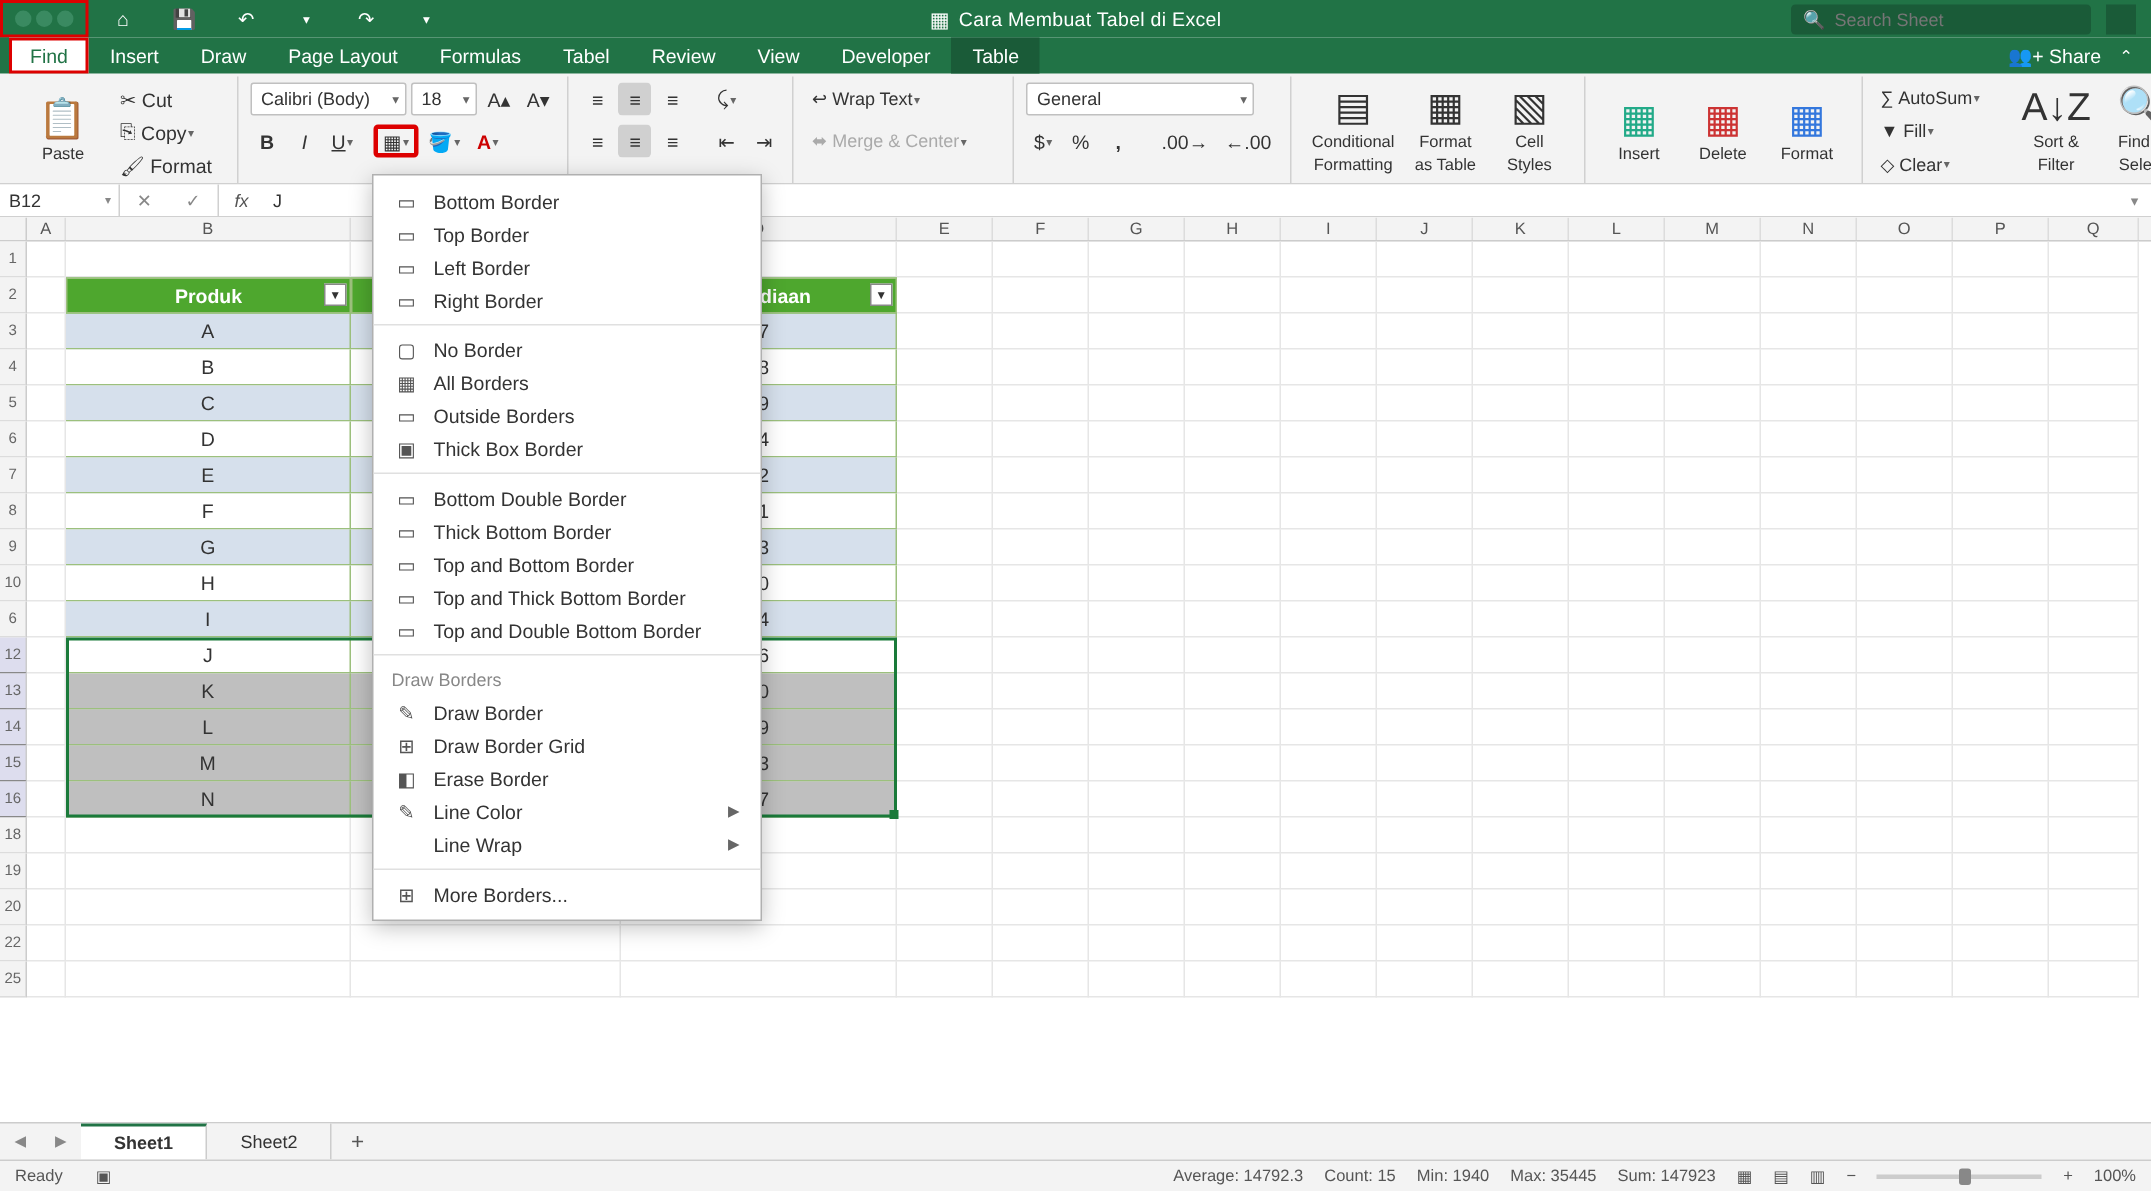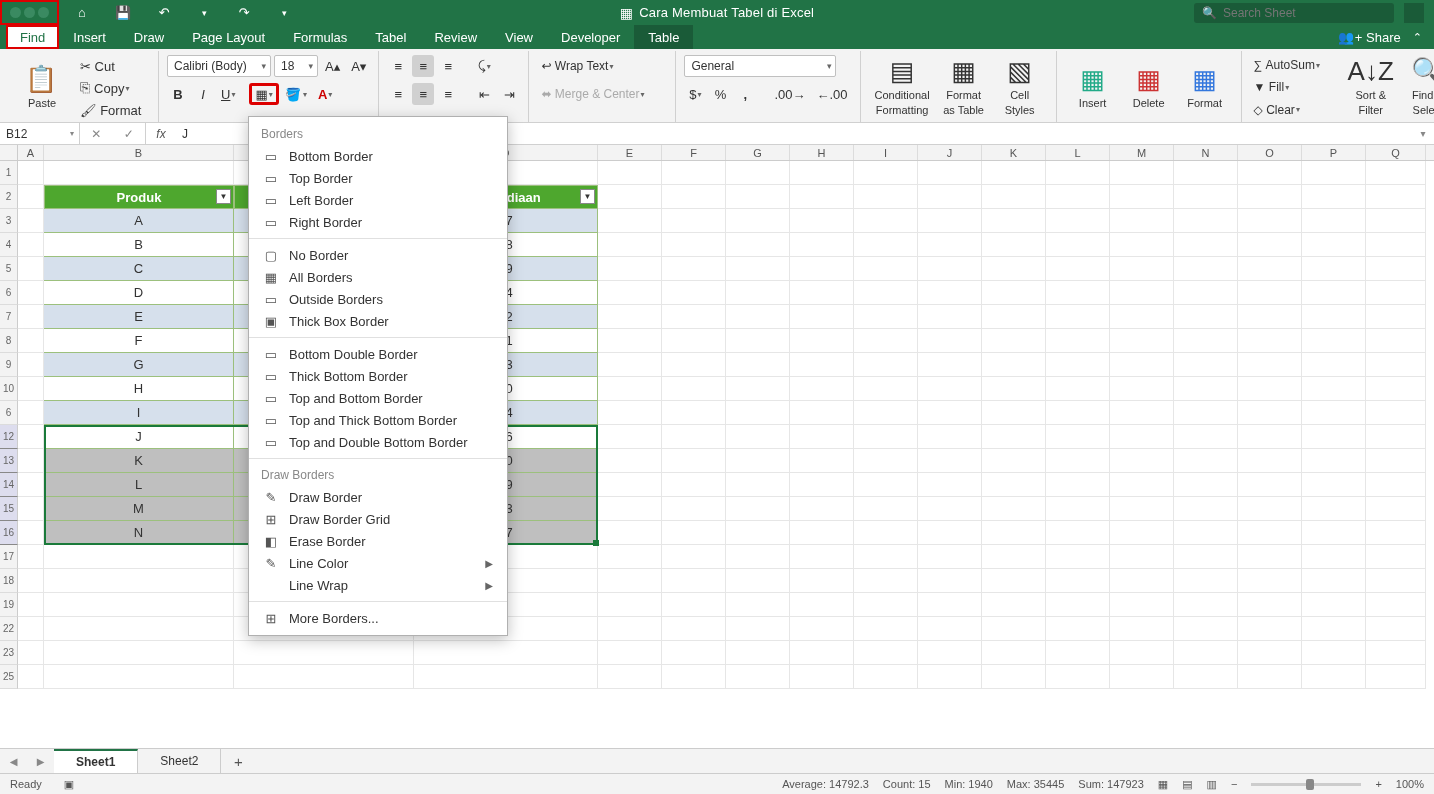--- a/index.html
+++ b/index.html
@@ -611,61 +611,61 @@
         <div class="cell" style="width: 64px;"></div>
         <div class="cell" style="width: 64px;"></div>
         <div class="cell" style="width: 64px;"></div>
         <div class="cell" style="width: 64px;"></div>
         <div class="cell" style="width: 64px;"></div>
         <div class="cell" style="width: 64px;"></div>
         <div class="cell" style="width: 64px;"></div>
         <div class="cell" style="width: 60px;"></div>
       </div>
       <div class="row">
-        <div class="rowh">17</div>
+        <div class="rowh">18</div>
         <div class="cell" style="width: 26px;"></div>
         <div class="cell" style="width: 190px;"></div>
         <div class="cell" style="width: 180px;"></div>
         <div class="cell" style="width: 184px;"></div>
         <div class="cell" style="width: 64px;"></div>
         <div class="cell" style="width: 64px;"></div>
         <div class="cell" style="width: 64px;"></div>
         <div class="cell" style="width: 64px;"></div>
         <div class="cell" style="width: 64px;"></div>
         <div class="cell" style="width: 64px;"></div>
         <div class="cell" style="width: 64px;"></div>
         <div class="cell" style="width: 64px;"></div>
         <div class="cell" style="width: 64px;"></div>
         <div class="cell" style="width: 64px;"></div>
         <div class="cell" style="width: 64px;"></div>
         <div class="cell" style="width: 64px;"></div>
         <div class="cell" style="width: 60px;"></div>
       </div>
       <div class="row">
-        <div class="rowh">18</div>
+        <div class="rowh">19</div>
         <div class="cell" style="width: 26px;"></div>
         <div class="cell" style="width: 190px;"></div>
         <div class="cell" style="width: 180px;"></div>
         <div class="cell" style="width: 184px;"></div>
         <div class="cell" style="width: 64px;"></div>
         <div class="cell" style="width: 64px;"></div>
         <div class="cell" style="width: 64px;"></div>
         <div class="cell" style="width: 64px;"></div>
         <div class="cell" style="width: 64px;"></div>
         <div class="cell" style="width: 64px;"></div>
         <div class="cell" style="width: 64px;"></div>
         <div class="cell" style="width: 64px;"></div>
         <div class="cell" style="width: 64px;"></div>
         <div class="cell" style="width: 64px;"></div>
         <div class="cell" style="width: 64px;"></div>
         <div class="cell" style="width: 64px;"></div>
         <div class="cell" style="width: 60px;"></div>
       </div>
       <div class="row">
-        <div class="rowh">19</div>
+        <div class="rowh">20</div>
         <div class="cell" style="width: 26px;"></div>
         <div class="cell" style="width: 190px;"></div>
         <div class="cell" style="width: 180px;"></div>
         <div class="cell" style="width: 184px;"></div>
         <div class="cell" style="width: 64px;"></div>
         <div class="cell" style="width: 64px;"></div>
         <div class="cell" style="width: 64px;"></div>
         <div class="cell" style="width: 64px;"></div>
         <div class="cell" style="width: 64px;"></div>
         <div class="cell" style="width: 64px;"></div>
@@ -691,68 +691,47 @@
         <div class="cell" style="width: 64px;"></div>
         <div class="cell" style="width: 64px;"></div>
         <div class="cell" style="width: 64px;"></div>
         <div class="cell" style="width: 64px;"></div>
         <div class="cell" style="width: 64px;"></div>
         <div class="cell" style="width: 64px;"></div>
         <div class="cell" style="width: 64px;"></div>
         <div class="cell" style="width: 60px;"></div>
       </div>
       <div class="row">
-        <div class="rowh">23</div>
+        <div class="rowh">25</div>
         <div class="cell" style="width: 26px;"></div>
         <div class="cell" style="width: 190px;"></div>
         <div class="cell" style="width: 180px;"></div>
         <div class="cell" style="width: 184px;"></div>
         <div class="cell" style="width: 64px;"></div>
         <div class="cell" style="width: 64px;"></div>
         <div class="cell" style="width: 64px;"></div>
         <div class="cell" style="width: 64px;"></div>
         <div class="cell" style="width: 64px;"></div>
         <div class="cell" style="width: 64px;"></div>
         <div class="cell" style="width: 64px;"></div>
         <div class="cell" style="width: 64px;"></div>
         <div class="cell" style="width: 64px;"></div>
         <div class="cell" style="width: 64px;"></div>
         <div class="cell" style="width: 64px;"></div>
         <div class="cell" style="width: 64px;"></div>
         <div class="cell" style="width: 60px;"></div>
       </div>
-      <div class="row">
-        <div class="rowh">25</div>
-        <div class="cell" style="width: 26px;"></div>
-        <div class="cell" style="width: 190px;"></div>
-        <div class="cell" style="width: 180px;"></div>
-        <div class="cell" style="width: 184px;"></div>
-        <div class="cell" style="width: 64px;"></div>
-        <div class="cell" style="width: 64px;"></div>
-        <div class="cell" style="width: 64px;"></div>
-        <div class="cell" style="width: 64px;"></div>
-        <div class="cell" style="width: 64px;"></div>
-        <div class="cell" style="width: 64px;"></div>
-        <div class="cell" style="width: 64px;"></div>
-        <div class="cell" style="width: 64px;"></div>
-        <div class="cell" style="width: 64px;"></div>
-        <div class="cell" style="width: 64px;"></div>
-        <div class="cell" style="width: 64px;"></div>
-        <div class="cell" style="width: 64px;"></div>
-        <div class="cell" style="width: 60px;"></div>
-      </div>
     </div>
 
   <div class="sel-rect" style="left:44px; top:280px; width:554px; height:120px;">
     <div class="sel-handle"></div>
   </div>
 </div>
 
 <div class="borders-menu">
-  <div class="menu-section-title">Borders</div>
   <div class="menu-item">
       <span class="ico">▭</span>
       <span>Bottom Border</span>
     </div>
   <div class="menu-item">
       <span class="ico">▭</span>
       <span>Top Border</span>
     </div>
   <div class="menu-item">
       <span class="ico">▭</span>

